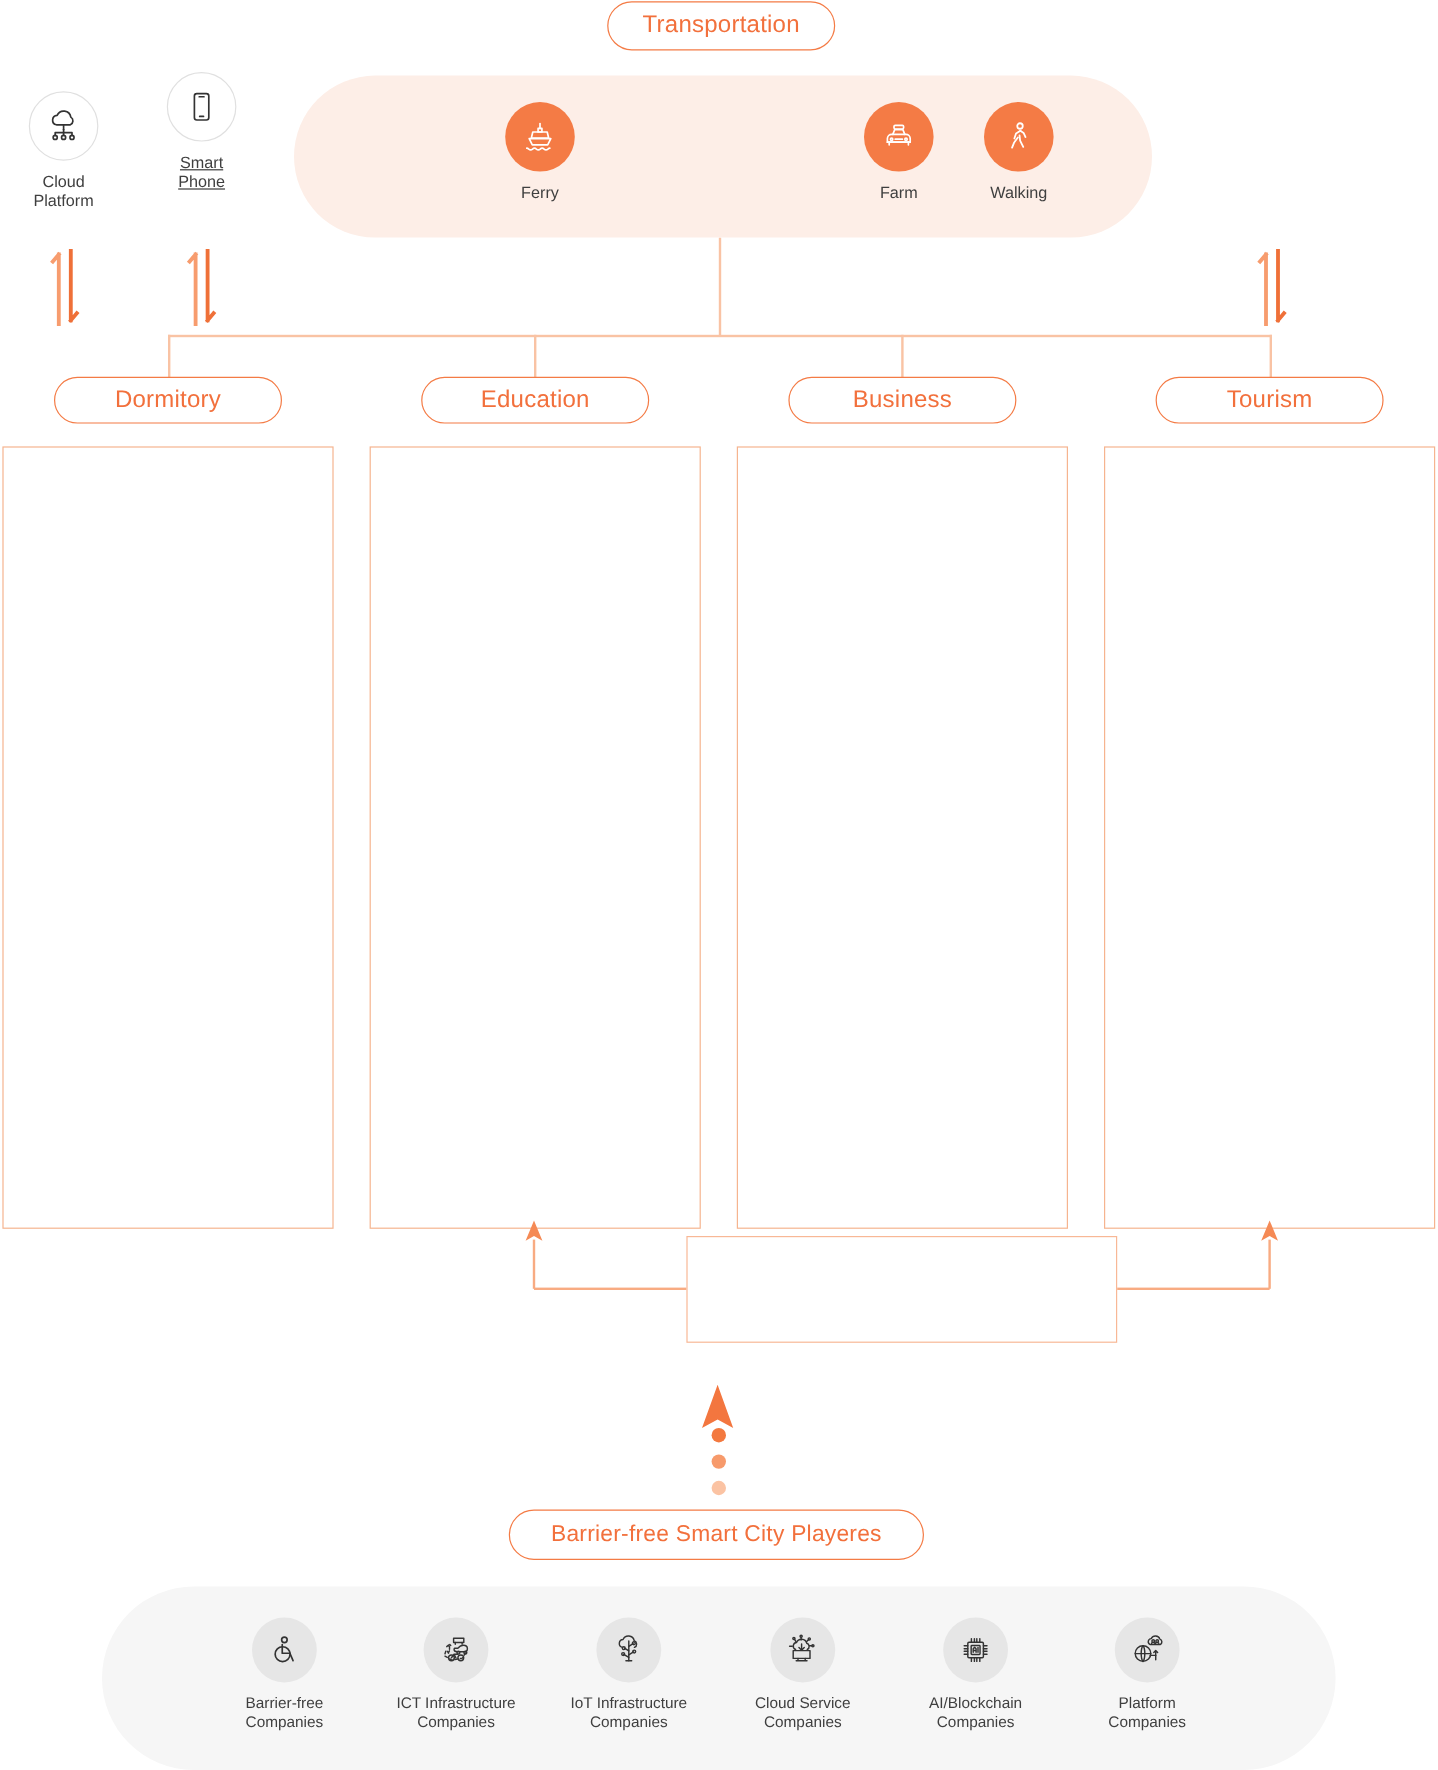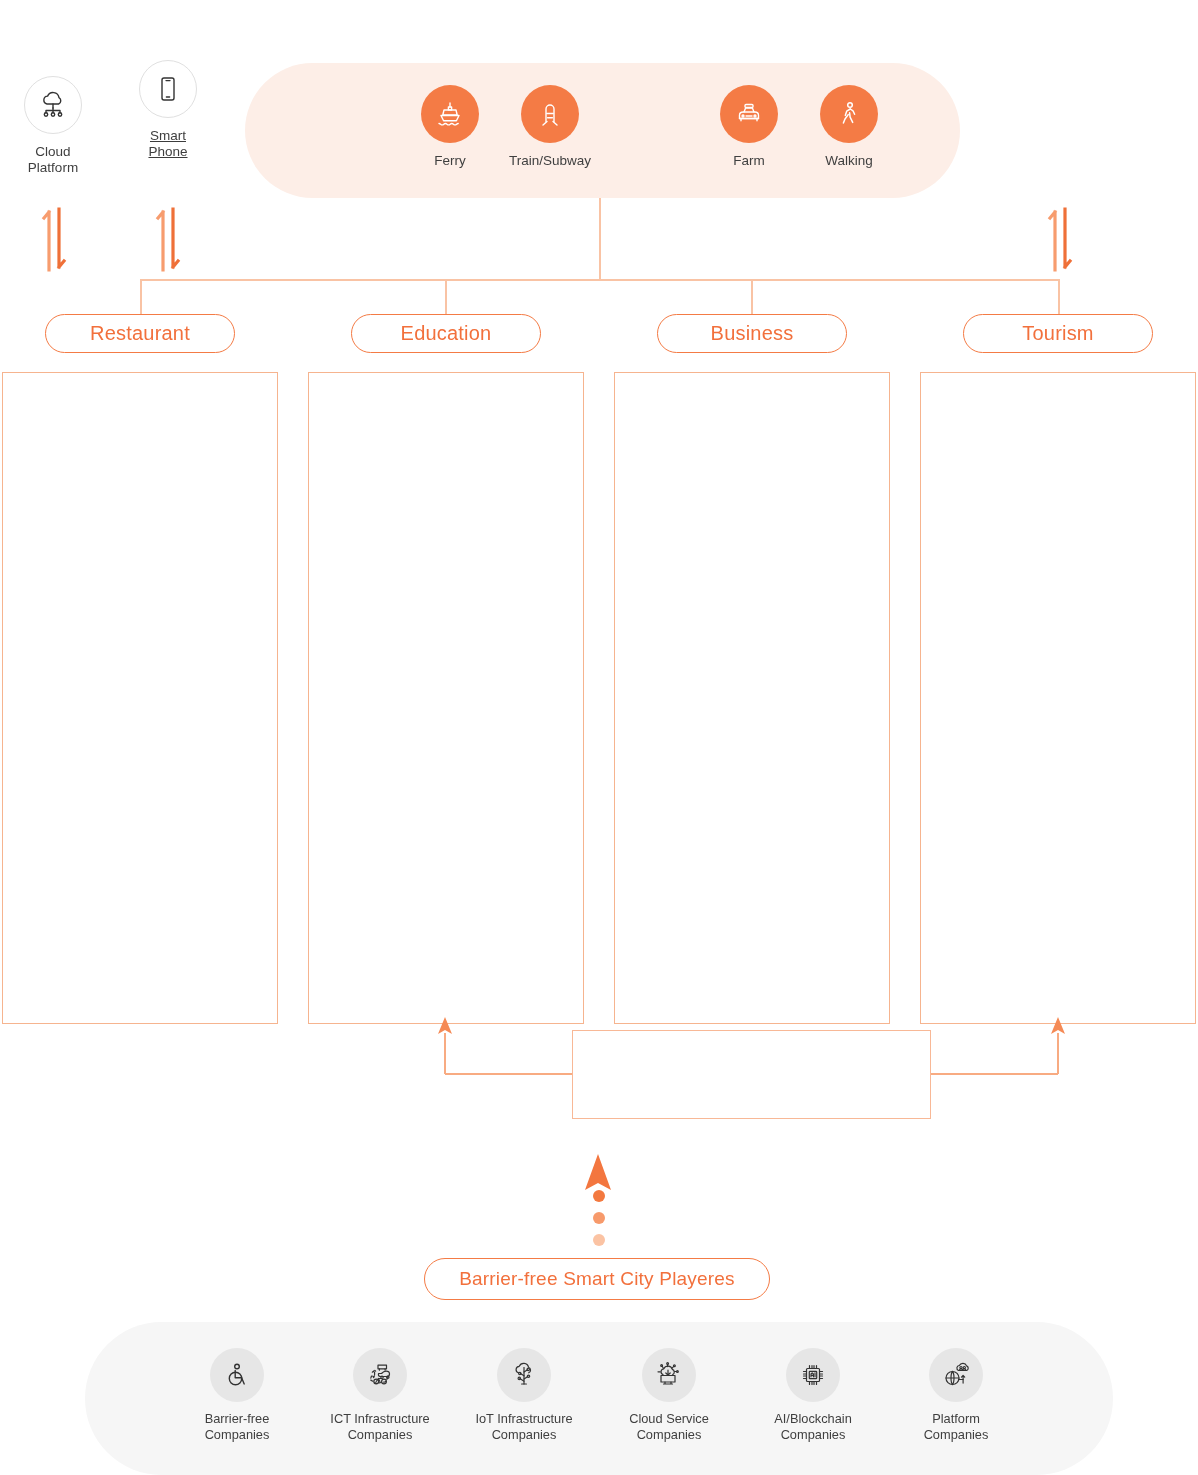--- a/index.html
+++ b/index.html
@@ -98,20 +98,23 @@
   .dots { position:absolute; z-index:4; }
   .dot { width:12px; height:12px; border-radius:50%; margin:0 auto 10px auto; }
 
   svg { display:block; }
 </style>
 </head>
 <body>
 
 <div class="stage">
 
+  <div class="pill" id="transport-pill">
+    <span>Transportation</span>
+  </div>
 
   <div id="transport-capsule"></div>
 
   <div class="side-item" style="left:3px; top:76px;">
     <div class="circ-outline">
       <svg width="32" height="32" viewBox="0 0 32 32" fill="none" stroke="#333" stroke-width="1.4" stroke-linecap="round" stroke-linejoin="round">
         <path d="M10 15a4 4 0 0 1 .6-7.9A6 6 0 0 1 22 8.6a3.6 3.6 0 0 1-.4 6.4H10z"></path>
         <path d="M16 15v4M9 24v-2.5h14V24M9 21.5h14"></path>
         <circle cx="9" cy="25.5" r="1.7"></circle>
           <circle cx="16" cy="25.5" r="1.7"></circle>
@@ -143,31 +146,20 @@
         <path d="M15 4v4"></path>
           <path d="M13.4 8h3.2v3h-3.2z"></path>
         <path d="M9 11h12l1.2 5H7.8z"></path>
         <path d="M6 16.5h18l-2.6 5.2H8.6z"></path>
         <path d="M4 24.5c1.6 0 1.6 1.4 3.2 1.4s1.6-1.4 3.2-1.4 1.6 1.4 3.2 1.4 1.6-1.4 3.2-1.4 1.6 1.4 3.2 1.4 1.6-1.4 3.2-1.4"></path>
       </svg>
     </div>
     <div class="tlab">Ferry</div>
   </div>
 
-  <div class="trans-item" style="left:504px;">
-    <div class="circ-orange">
-      <svg width="30" height="30" viewBox="0 0 30 30" fill="none" stroke="#fff" stroke-width="1.4" stroke-linecap="round" stroke-linejoin="round">
-        <path d="M11 22.5V10a4 4 0 0 1 8 0v12.5"></path>
-        <path d="M11.8 14.5h6.4"></path>
-        <path d="M12.6 18.8h4.8"></path>
-        <path d="M8 26l4-3.5M22 26l-4-3.5"></path>
-      </svg>
-    </div>
-    <div class="tlab">Train/Subway</div>
-  </div>
 
 
   <div class="trans-item" style="left:703px;">
     <div class="circ-orange">
       <svg width="30" height="30" viewBox="0 0 30 30" fill="none" stroke="#fff" stroke-width="1.4" stroke-linecap="round" stroke-linejoin="round">
         <rect x="11" y="5.5" width="8" height="3" rx="1"></rect>
         <path d="M10 13l1.6-4h6.8l1.6 4"></path>
         <path d="M5.5 19.5v-3c0-2 1.6-3.5 3.6-3.5h11.8c2 0 3.6 1.5 3.6 3.5v3z"></path>
         <path d="M5.5 19.5h19"></path>
         <path d="M7 19.5v2.2M23 19.5v2.2"></path>
@@ -212,21 +204,21 @@
   </div>
 
   <div class="ln" style="left:599px; top:198px; width:1.6px; height:82px;"></div>
   <div class="ln" style="left:140px; top:279px; width:920px; height:1.6px;"></div>
   <div class="ln" style="left:140px; top:279px; width:1.6px; height:37px;"></div>
   <div class="ln" style="left:445px; top:279px; width:1.6px; height:37px;"></div>
   <div class="ln" style="left:751px; top:279px; width:1.6px; height:37px;"></div>
   <div class="ln" style="left:1058px; top:279px; width:1.6px; height:37px;"></div>
 
   <div class="pill" style="left:45px; top:314px; width:190px; height:39px;">
-    <span>Restaurant</span>
+    <span>Dormitory</span>
   </div>
   <div class="pill" style="left:657px; top:314px; width:190px; height:39px;">
     <span>Business</span>
   </div>
   <div class="pill" style="left:351px; top:314px; width:190px; height:39px;">
     <span>Education</span>
   </div>
   <div class="pill" style="left:963px; top:314px; width:190px; height:39px;">
     <span>Tourism</span>
   </div>

